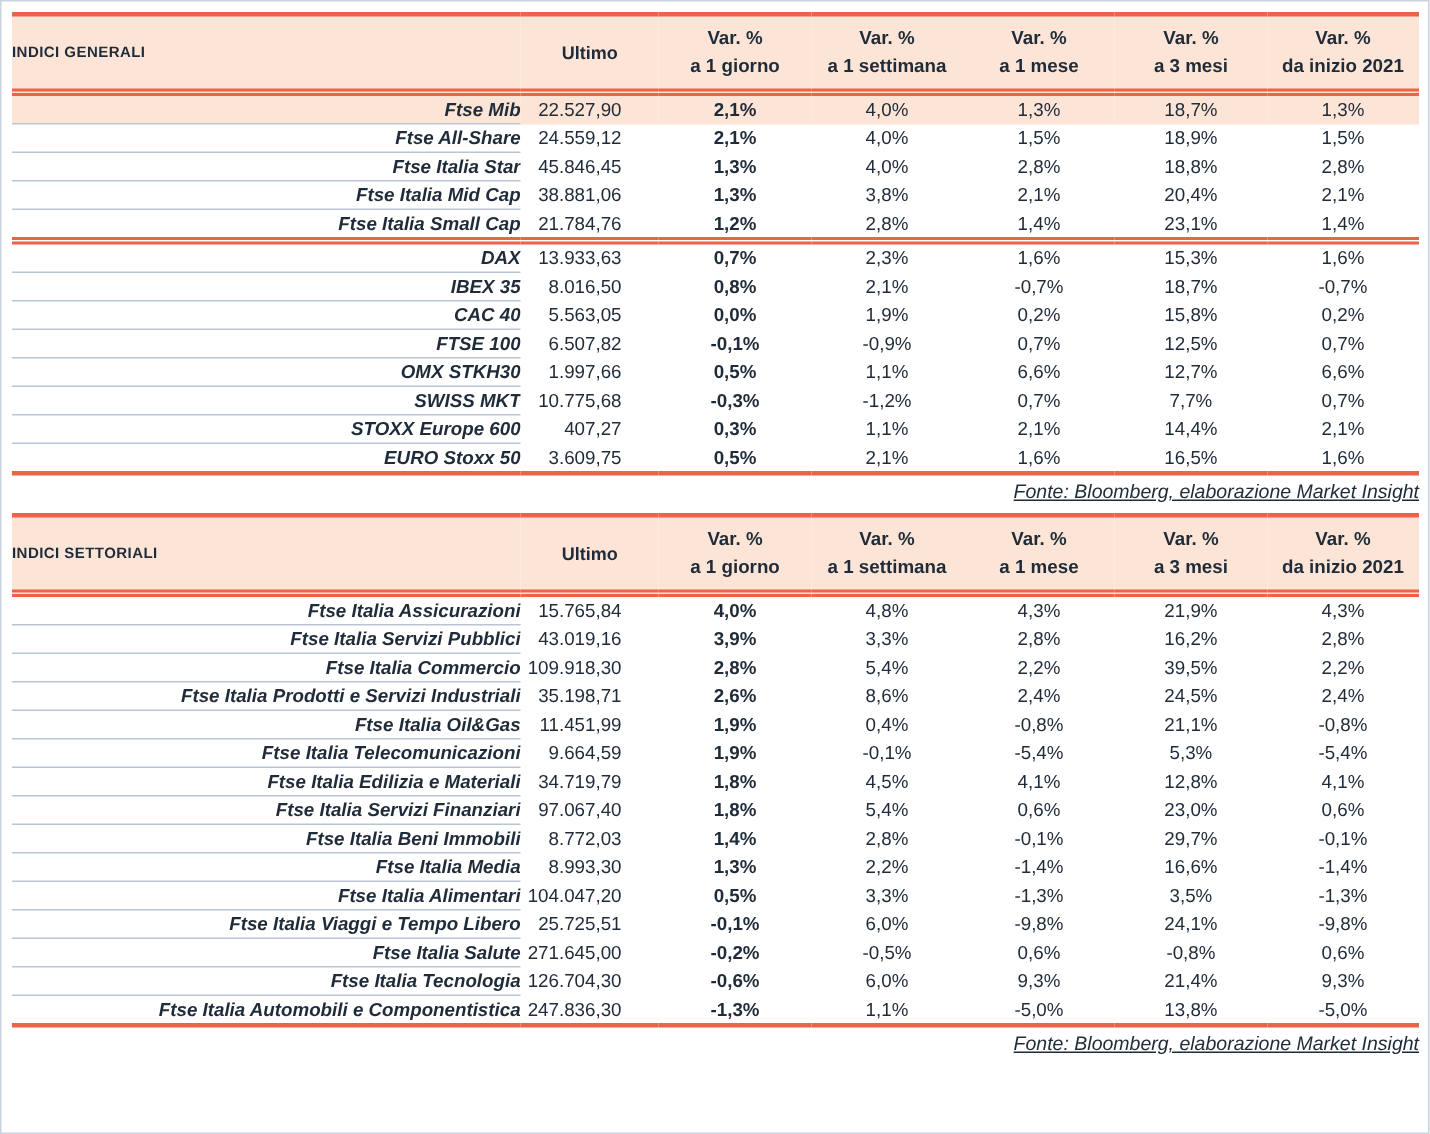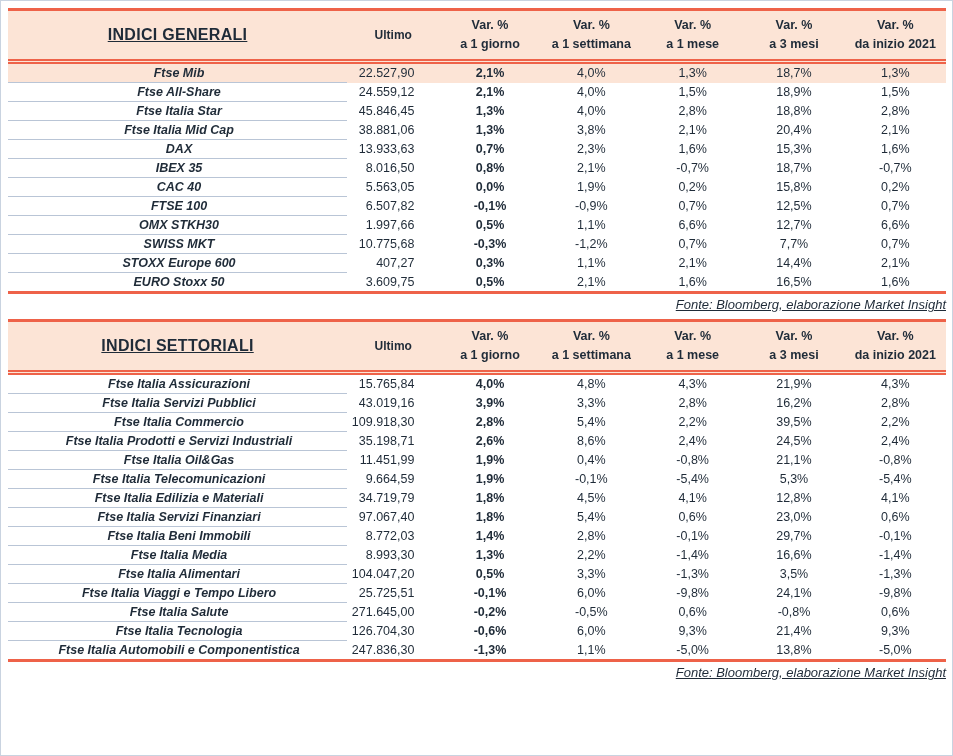--- a/index.html
+++ b/index.html
@@ -25,35 +25,35 @@
   col.c-var  { width: 101px; }
 
   thead th {
     background: var(--header_bg, #FCE4D6);
     border-bottom: 5px double var(--accent, #EE6249);
     color: var(--text, #1F2B38);
     vertical-align: middle;
     padding: 4px 0;
     height: 40px;
   }
-  th.h-name { font-size: 16px; font-weight: bold; letter-spacing: .3px; text-align: center; text-decoration: underline; }
+  th.h-name { font-size: 10px; font-weight: bold; letter-spacing: .3px; text-align: left; }
   th.h-ult  { font-size: 12px; font-weight: bold; text-align: center; }
   th.h-var div { font-size: 12.5px; font-weight: bold; line-height: 19px; }
 
   tbody td {
     font-size: 12.5px;
     line-height: 18px;
     height: 18px;
     padding: 0;
     vertical-align: middle;
   }
   td.name {
     font-weight: bold;
     font-style: italic;
-    text-align: center;
+    text-align: right;
     padding-left: 3px;
     white-space: nowrap;
     overflow: hidden;
     border-bottom: 1px solid var(--divider, #B9C5D6);
   }
   tbody tr:last-child td.name { border-bottom: none; }
   td.ult { text-align: right; padding-right: 25px; white-space: nowrap; }
   td.v   { text-align: center; white-space: nowrap; }
   td.v1  { font-weight: bold; }
   tr.hl td { background: var(--row_highlight_bg, #FCE4D6); }
@@ -142,20 +142,29 @@
         </tr>
         <tr>
           <td class="name">Ftse Italia Mid Cap</td>
           <td class="ult">38.881,06</td>
           <td class="v v1">1,3%</td>
           <td class="v">3,8%</td>
           <td class="v">2,1%</td>
           <td class="v">20,4%</td>
           <td class="v">2,1%</td>
         </tr>
+        <tr class="sep">
+          <td class="name">Ftse Italia Small Cap</td>
+          <td class="ult">21.784,76</td>
+          <td class="v v1">1,2%</td>
+          <td class="v">2,8%</td>
+          <td class="v">1,4%</td>
+          <td class="v">23,1%</td>
+          <td class="v">1,4%</td>
+        </tr>
         <tr>
           <td class="name">DAX</td>
           <td class="ult">13.933,63</td>
           <td class="v v1">0,7%</td>
           <td class="v">2,3%</td>
           <td class="v">1,6%</td>
           <td class="v">15,3%</td>
           <td class="v">1,6%</td>
         </tr>
         <tr>

